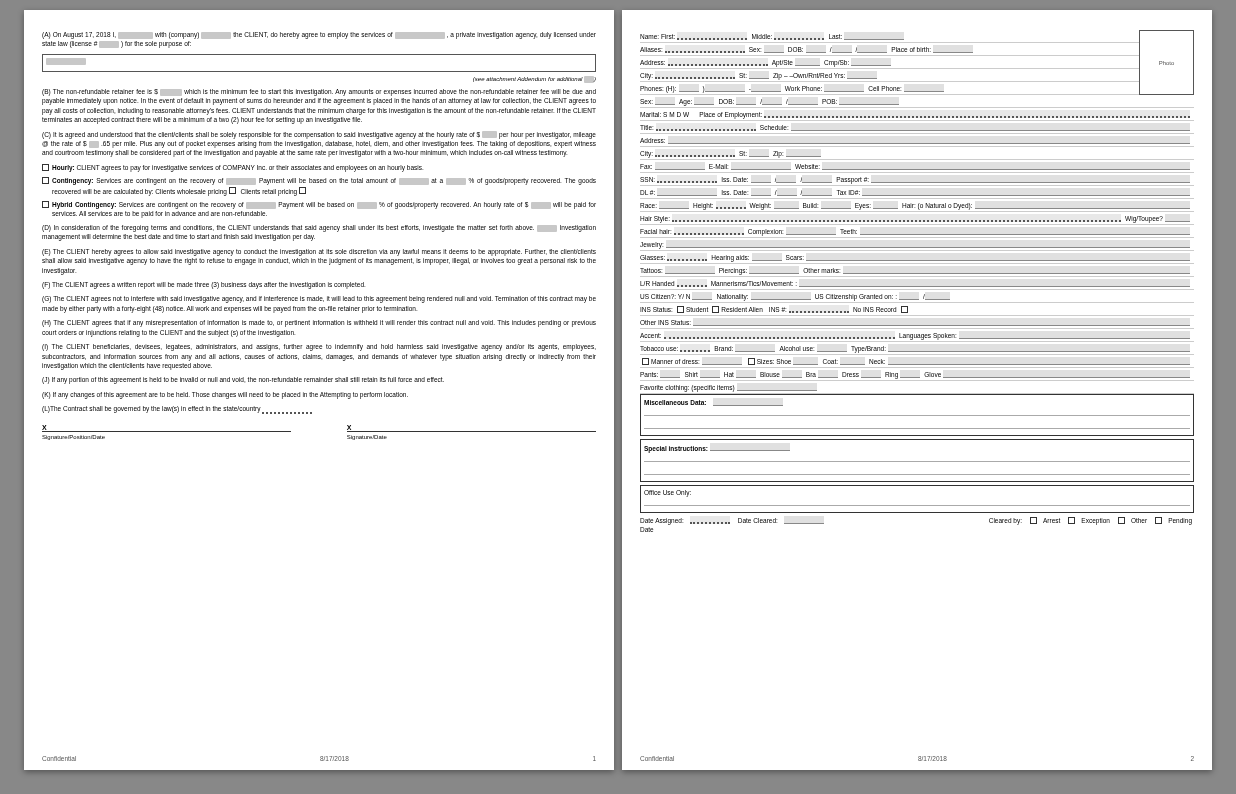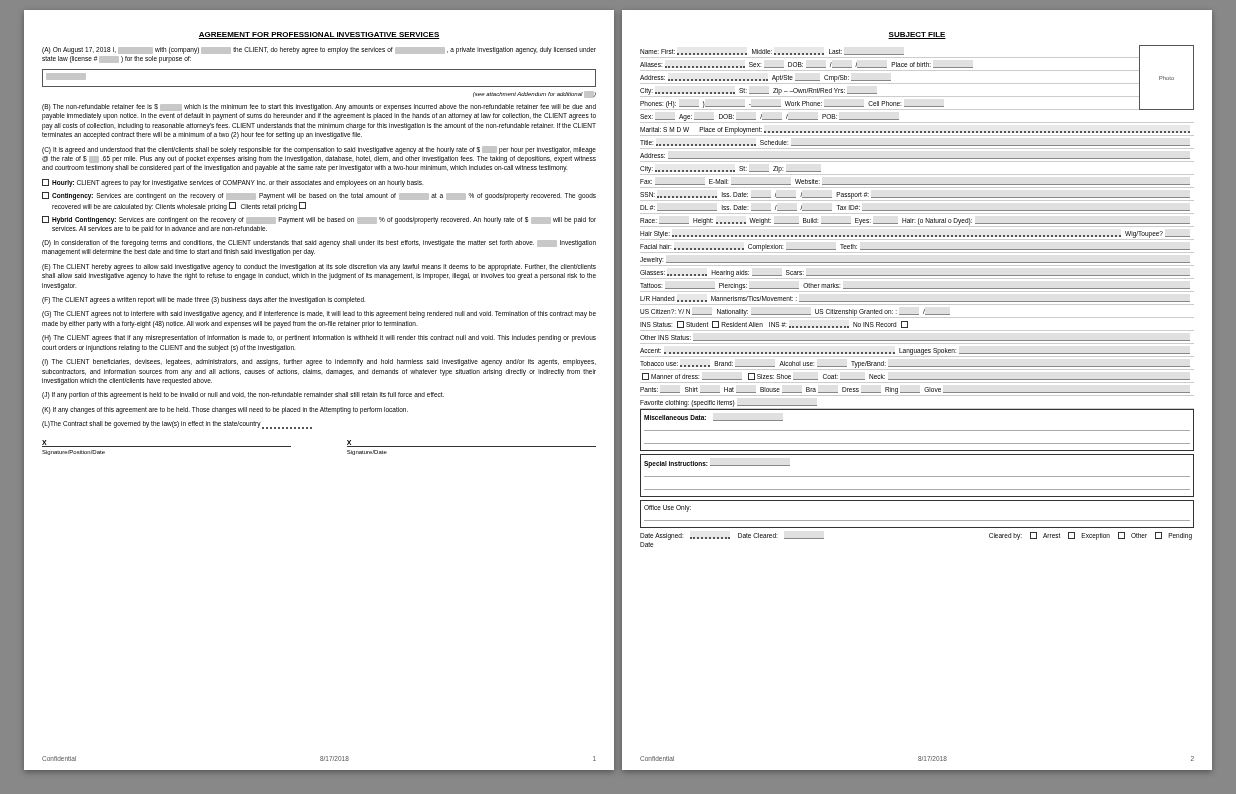--- a/index.html
+++ b/index.html
@@ -213,21 +213,20 @@
       width: 100%;
       margin-bottom: 3px;
     }
   </style>
 </head>
 <body>
 
 <div class="pages-container">
 
   <div class="page">
-    <div class="page-title">AGREEMENT FOR PROFESSIONAL INVESTIGATIVE SERVICES</div>
 
     <div class="para">
       <span>(A) On August 17, 2018  I,</span>
       <span class="redacted" style="width:35px;"></span>
       <span>with (company)</span>
       <span class="redacted" style="width:30px;"></span>
       <span>the CLIENT, do hereby agree to employ the services of</span>
       <span class="redacted" style="width:50px;"></span>
       <span>, a private investigation agency, duly licensed under state law (license #</span>
       <span class="redacted" style="width:20px;"></span>
@@ -349,21 +348,20 @@
     </div>
 
     <div class="page-footer">
       <span>Confidential</span>
       <span>8/17/2018</span>
       <span>1</span>
     </div>
   </div>
 
   <div class="page">
-    <div class="subject-file-title">SUBJECT FILE</div>
 
     <div class="name-photo-row">
       <div class="name-fields">
         <div class="sf-row">
           <span class="sf-label">Name: First:</span>
           <span class="sf-field-wavy" style="width:70px; flex:none;"></span>
           <span class="sf-label">Middle:</span>
           <span class="sf-field-wavy" style="width:50px; flex:none;"></span>
           <span class="sf-label">Last:</span>
           <span class="sf-field" style="width:60px; flex:none;"></span>

